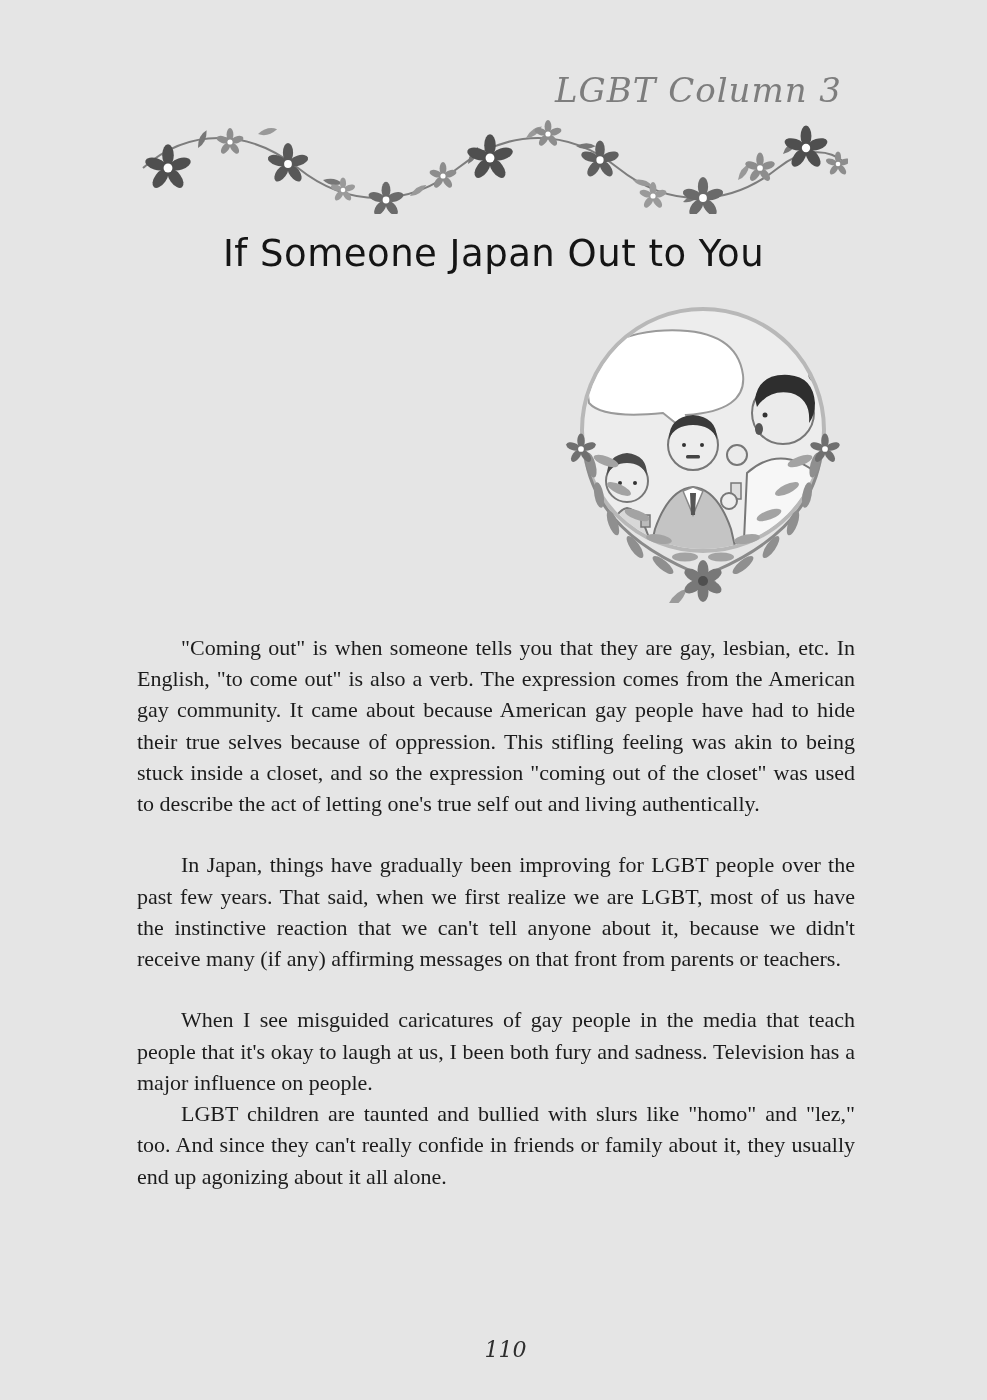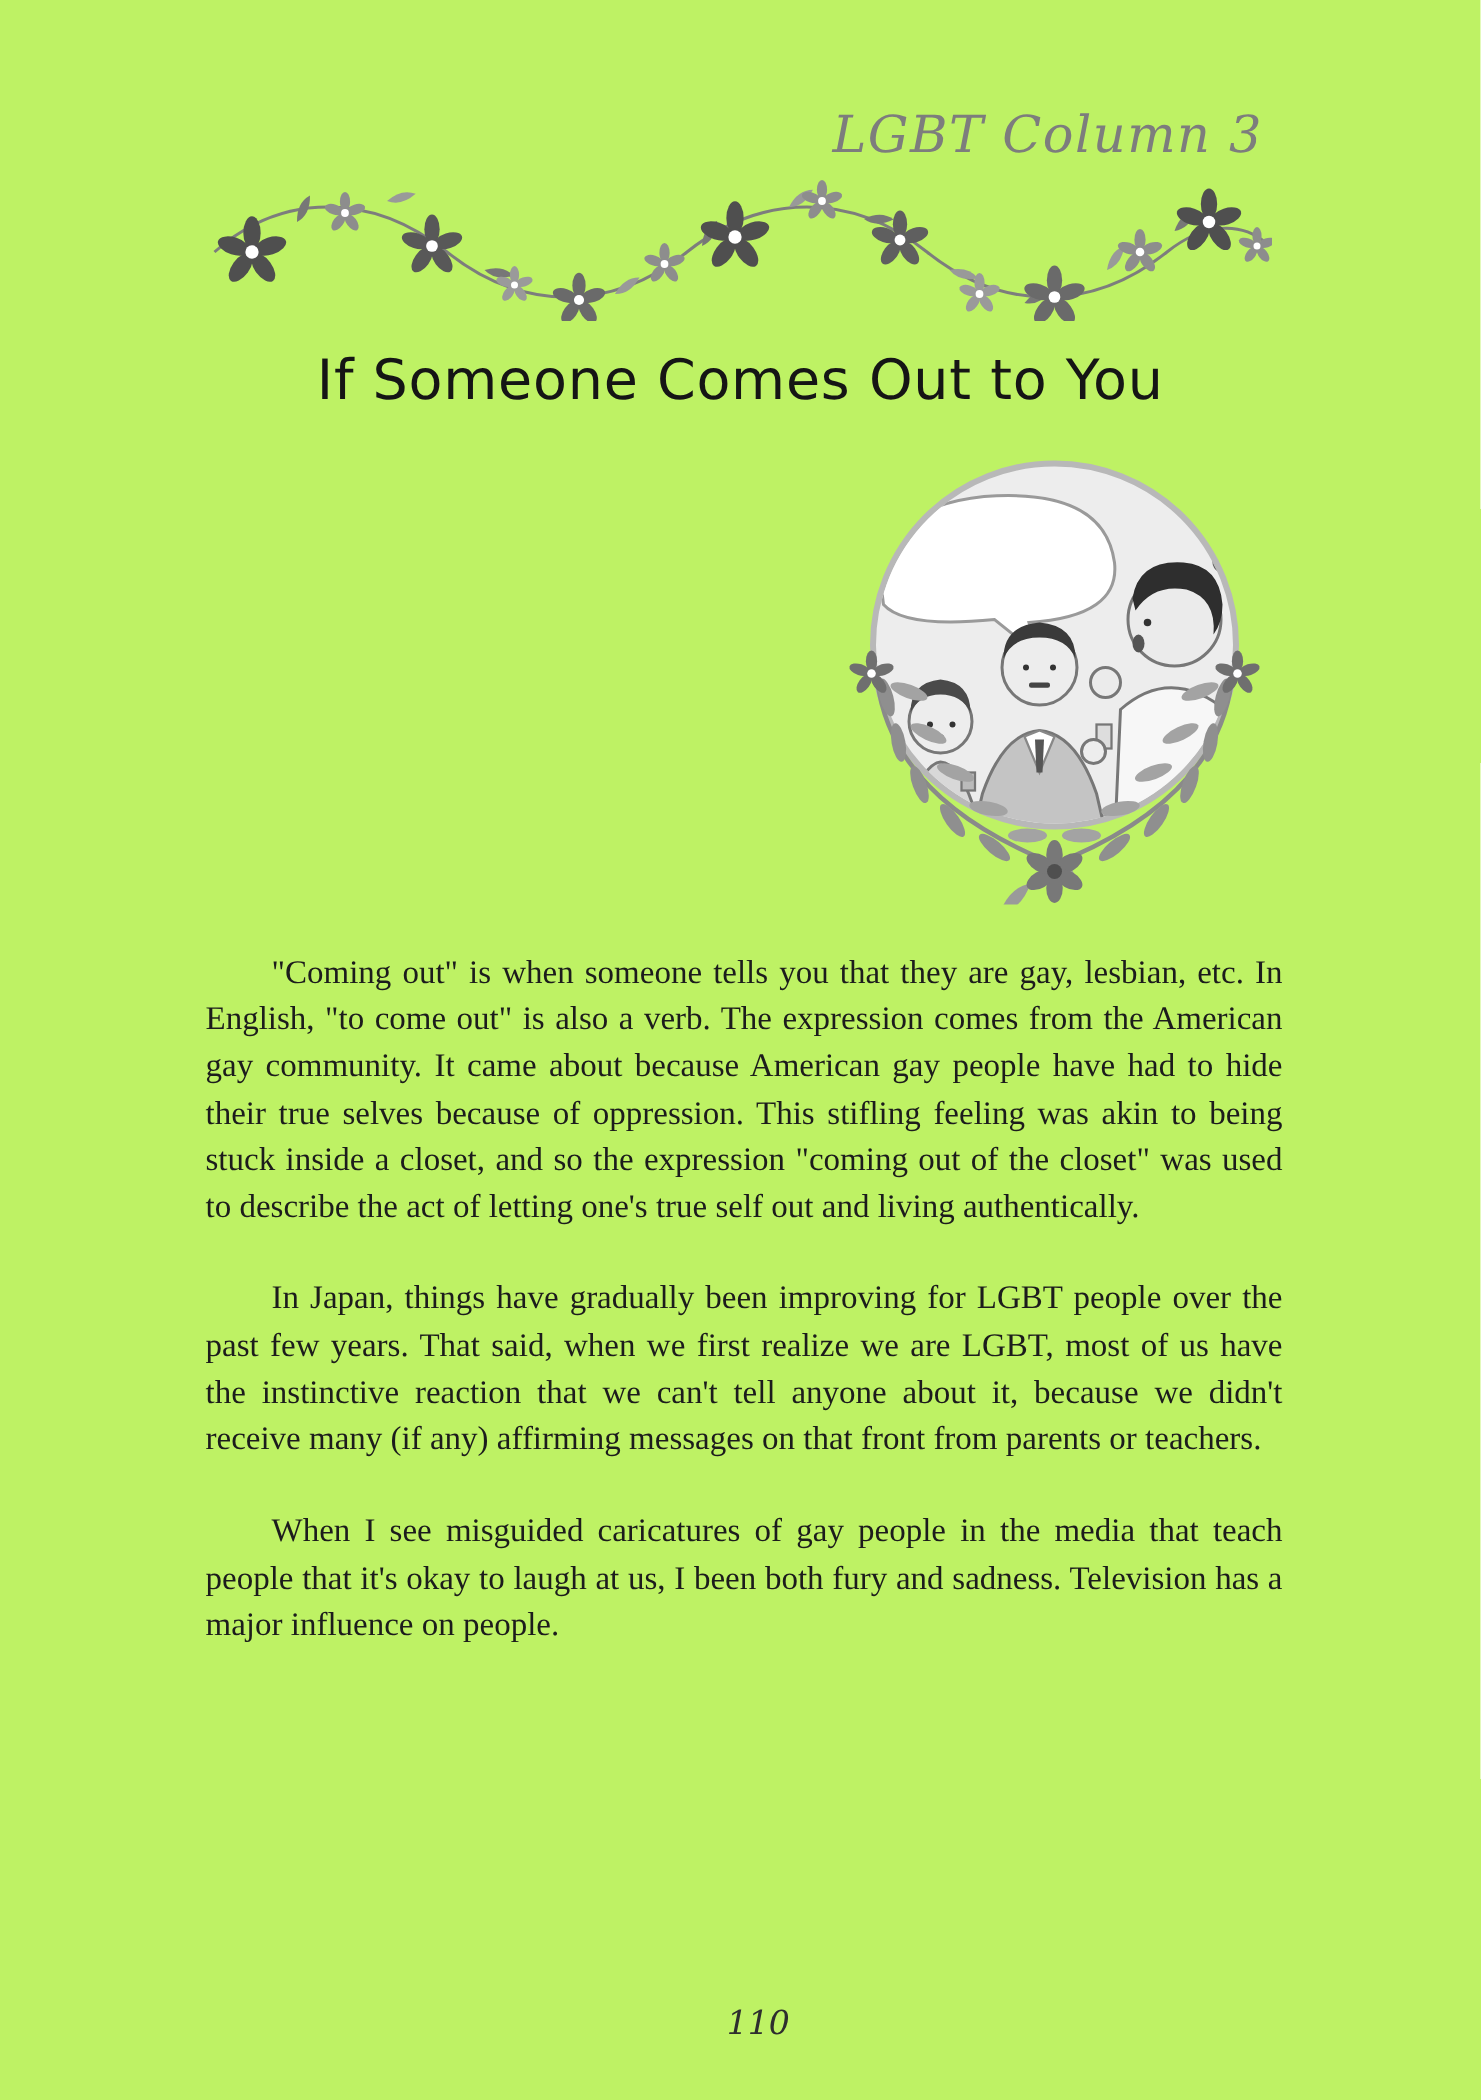--- a/index.html
+++ b/index.html
@@ -1,21 +1,21 @@
 <!DOCTYPE html>
 <html><head>
 <meta charset="utf-8">
 <style>
   * { margin:0; padding:0; box-sizing:border-box; }
   html,body { background:#ffffff; }
   .page {
     position:relative;
     width:987px; height:1400px;
     margin:0 auto;
-    background:#bef264;
+    background:#e5e5e5;
     font-family:"DejaVu Serif", serif;
     color:#1c1c1c;
     overflow:hidden;
   }
   .column-header {
     position:absolute; top:70px; right:145px;
     font-family:"DejaVu Serif", serif;
     font-style:italic;
     font-size:34px;
     color:#7d7d7d;
@@ -105,21 +105,21 @@
       <use href="#fw" fill="#8d8d8d" transform="translate(410,16) scale(1.0)"></use>
       <use href="#fw" fill="#5f5f5f" transform="translate(462,42) scale(1.4)"></use>
       <use href="#fw" fill="#9a9a9a" transform="translate(515,78) scale(1.0)"></use>
       <use href="#fw" fill="#6a6a6a" transform="translate(565,80) scale(1.5)"></use>
       <use href="#fw" fill="#8d8d8d" transform="translate(622,50) scale(1.1)"></use>
       <use href="#fw" fill="#4f4f4f" transform="translate(668,30) scale(1.6)"></use>
       <use href="#fw" fill="#8d8d8d" transform="translate(700,46) scale(0.9)"></use>
     </svg>
   </div>
 
-  <h1 class="page-title">If Someone Comes Out to You</h1>
+  <h1 class="page-title">If Someone Japan Out to You</h1>
 
   <div class="illustration">
     <svg viewBox="0 0 304 300" xmlns="http://www.w3.org/2000/svg" aria-hidden="true">
       <defs>
         <clipPath id="circClip">
             <circle cx="152" cy="127" r="119"></circle>
           </clipPath>
         <g id="fw2">
           <ellipse cx="0" cy="-7.5" rx="3.4" ry="6.5"></ellipse>
           <ellipse cx="0" cy="-7.5" rx="3.4" ry="6.5" transform="rotate(72)"></ellipse>
@@ -207,17 +207,18 @@
           </g>
         </g>
       </g>
     </svg>
   </div>
 
   <div class="body-text">
     <p>"Coming out" is when someone tells you that they are gay, lesbian, etc. In English, "to come out" is also a verb. The expression comes from the American gay community. It came about because American gay people have had to hide their true selves because of oppression. This stifling feeling was akin to being stuck inside a closet, and so the expression "coming out of the closet" was used to describe the act of letting one's true self out and living authentically.</p>
     <p>In Japan, things have gradually been improving for LGBT people over the past few years. That said, when we first realize we are LGBT, most of us have the instinctive reaction that we can't tell anyone about it, because we didn't receive many (if any) affirming messages on that front from parents or teachers.</p>
     <p class="no-gap">When I see misguided caricatures of gay people in the media that teach people that it's okay to laugh at us, I been both fury and sadness. Television has a major influence on people.</p>
+    <p class="no-gap">LGBT children are taunted and bullied with slurs like "homo" and "lez," too. And since they can't really confide in friends or family about it, they usually end up agonizing about it all alone.</p>
   </div>
 
   <div class="page-number">110</div>
 
 </div>
 
 </body></html>

